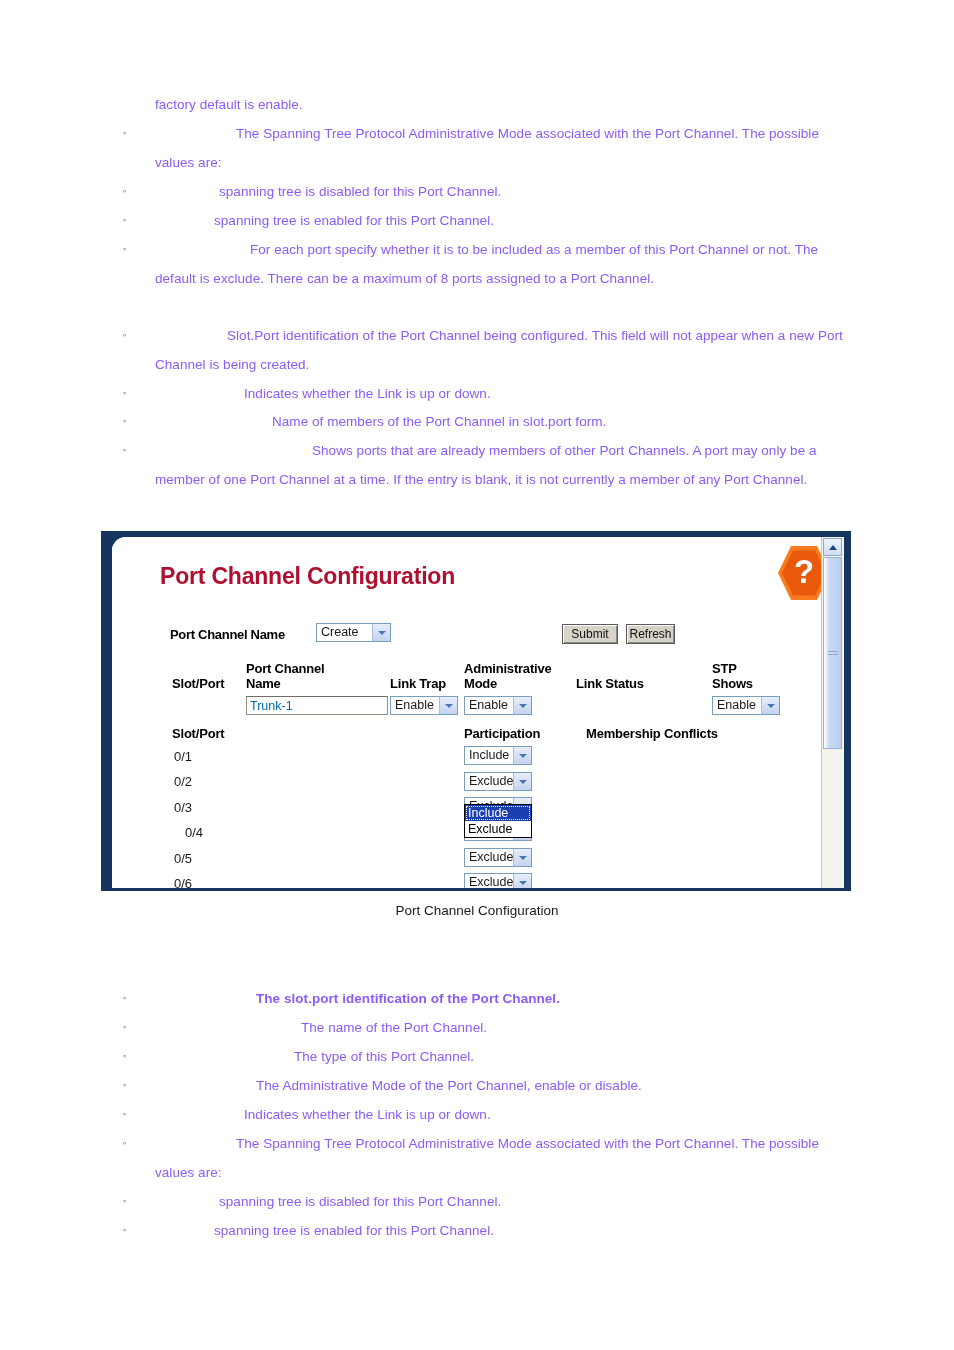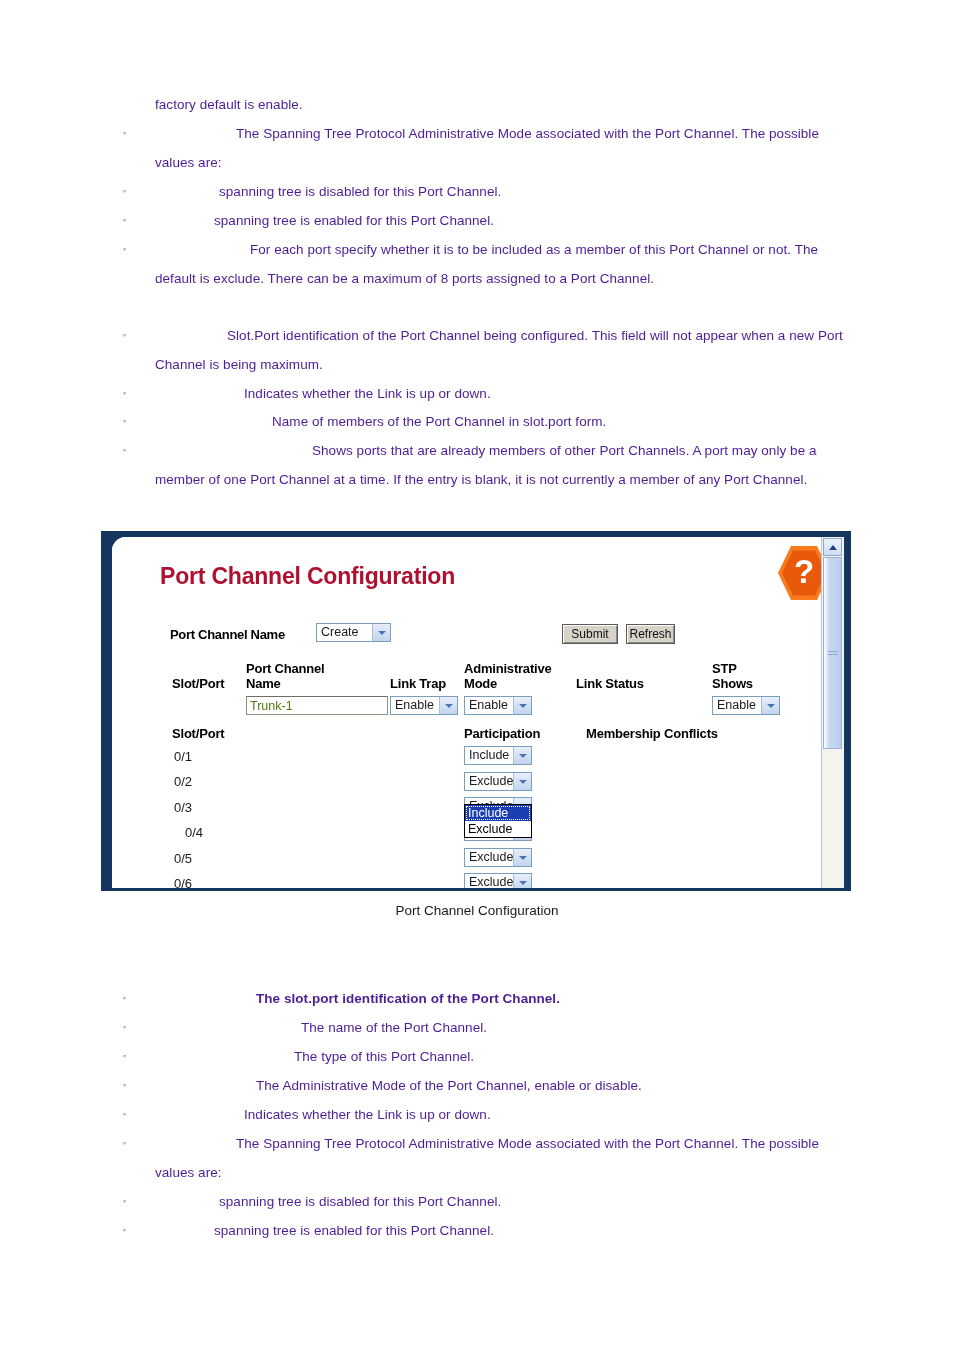--- a/index.html
+++ b/index.html
@@ -14,21 +14,21 @@
     font-family: "Liberation Sans", sans-serif;
     color: #000000;
     overflow: hidden;
   }
 
   
   .doc-line {
     position: absolute;
     font-size: 13.5px;
     line-height: 17px;
-    color: #4c1d95;
+    color: #8b5cf6;
     white-space: pre;
     letter-spacing: 0.05px;
   }
   .bullet {
     position: absolute;
     left: 123px;
     font-size: 9px;
     color: #333333;
     line-height: 17px;
   }
@@ -199,21 +199,21 @@
     left: 134px;
     top: 159px;
     width: 142px;
     height: 19px;
     box-sizing: border-box;
     border: 1px solid #8f8f82;
     border-top-color: #6e6e62;
     background: #ffffff;
     font-size: 12.5px;
     font-family: "Liberation Sans", sans-serif;
-    color: #4d7c0f;
+    color: #0369a1;
     padding: 0 3px;
     line-height: 17px;
   }
   #linktrap-wrap { position: absolute; left: 278px; top: 159px; }
   #linktrap-wrap .win-select { width: 68px; }
   #admmode-wrap  { position: absolute; left: 352px; top: 159px; }
   #admmode-wrap .win-select { width: 68px; }
   #stpmode-wrap  { position: absolute; left: 600px; top: 159px; }
   #stpmode-wrap .win-select { width: 68px; }
 
@@ -338,21 +338,21 @@
     <div class="doc-line doc-text" style="left: 155px; top: 154px;">values are:</div>
     <div class="doc-line bullet" style="top: 183px;">◦</div>
     <div class="doc-line doc-text" style="left: 219px; top: 183px;">spanning tree is disabled for this Port Channel.</div>
     <div class="doc-line bullet" style="top: 212px;">◦</div>
     <div class="doc-line doc-text" style="left: 214px; top: 212px;">spanning tree is enabled for this Port Channel.</div>
     <div class="doc-line bullet" style="top: 241px;">◦</div>
     <div class="doc-line doc-text" style="left: 250px; top: 241px;">For each port specify whether it is to be included as a member of this Port Channel or not. The</div>
     <div class="doc-line doc-text" style="left: 155px; top: 270px;">default is exclude. There can be a maximum of 8 ports assigned to a Port Channel.</div>
     <div class="doc-line bullet" style="top: 327px;">◦</div>
     <div class="doc-line doc-text" style="left: 227px; top: 327px;">Slot.Port identification of the Port Channel being configured. This field will not appear when a new Port</div>
-    <div class="doc-line doc-text" style="left: 155px; top: 356px;">Channel is being maximum.</div>
+    <div class="doc-line doc-text" style="left: 155px; top: 356px;">Channel is being created.</div>
     <div class="doc-line bullet" style="top: 385px;">◦</div>
     <div class="doc-line doc-text" style="left: 244px; top: 385px;">Indicates whether the Link is up or down.</div>
     <div class="doc-line bullet" style="top: 413px;">◦</div>
     <div class="doc-line doc-text" style="left: 272px; top: 413px;">Name of members of the Port Channel in slot.port form.</div>
     <div class="doc-line bullet" style="top: 442px;">◦</div>
     <div class="doc-line doc-text" style="left: 312px; top: 442px;">Shows ports that are already members of other Port Channels. A port may only be a</div>
     <div class="doc-line doc-text" style="left: 155px; top: 471px;">member of one Port Channel at a time. If the entry is blank, it is not currently a member of any Port Channel.</div>
   </div>
 
 <div id="app-shot">

